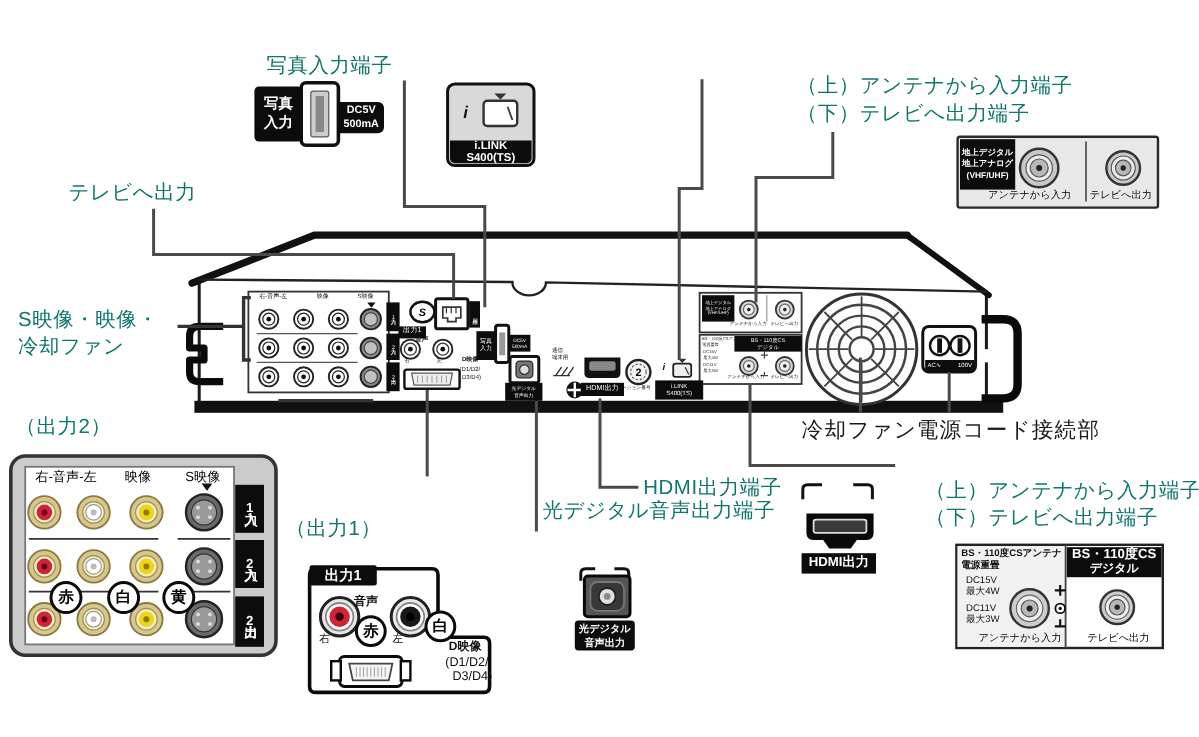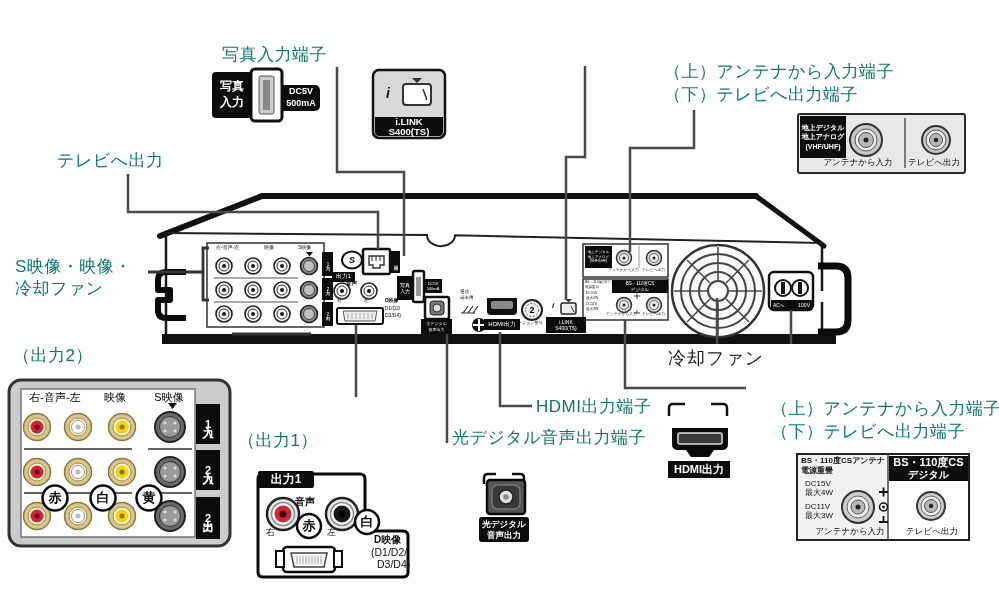--- a/index.html
+++ b/index.html
@@ -355,24 +355,25 @@
 
 <div class="callout" style="left:222px;top:45px">写真入力端子</div>
 <div class="callout" style="left:664px;top:62px">（上）アンテナから入力端子</div>
 <div class="callout" style="left:664px;top:85px">（下）テレビへ出力端子</div>
 <div class="callout" style="left:57px;top:151px">テレビへ出力</div>
 <div class="callout" style="left:15px;top:257px">S映像・映像・</div>
 <div class="callout" style="left:15px;top:279px">冷却ファン</div>
 <div class="callout" style="left:13px;top:346px">（出力2）</div>
 <div class="callout" style="left:238px;top:431px">（出力1）</div>
 <div class="callout" style="left:536px;top:397px">HDMI出力端子</div>
-<div class="callout" style="left:452px;top:428px">光デジタル音声出力端子</div>
+<div class="callout" style="left:452px;top:416px">光デジタル音声出力端子</div>
 <div class="callout" style="left:771px;top:399px">（上）アンテナから入力端子</div>
 <div class="callout" style="left:771px;top:422px">（下）テレビへ出力端子</div>
 <div class="biglbl" style="left:668px;top:346px">冷却ファン</div>
+<div class="biglbl" style="left:764px;top:346px">電源コード接続部</div>
 
 <div class="pt" style="left:216px;top:245px;font-size:5px">右-音声-左</div>
 <div class="pt" style="left:264px;top:245px;font-size:5px">映像</div>
 <div class="pt" style="left:298px;top:245px;font-size:5px">S映像</div>
 <div class="tag vt" style="left:322px;top:252px;width:11px;height:24px;font-size:4.5px">入力1</div>
 <div class="tag vt" style="left:322px;top:278px;width:11px;height:22px;font-size:4.5px">入力2</div>
 <div class="tag vt" style="left:322px;top:302px;width:11px;height:24px;font-size:4.5px">出力2</div>
 <div class="tag" style="left:332px;top:272px;width:23px;height:10px;font-size:6px">出力1</div>
 <div class="pt b" style="left:346px;top:280px;font-size:5.5px">音声</div>
 <div class="pt" style="left:337px;top:299px;font-size:4.5px">右</div>

